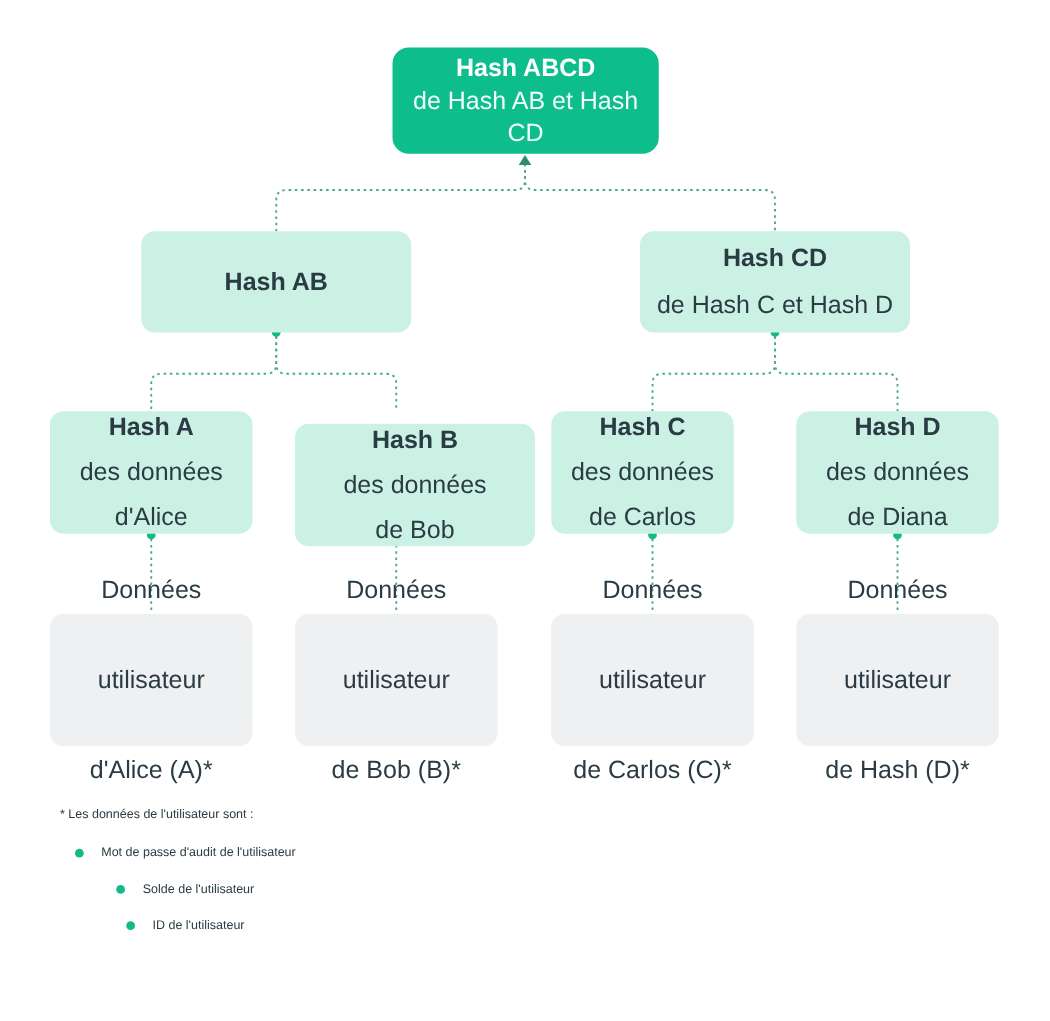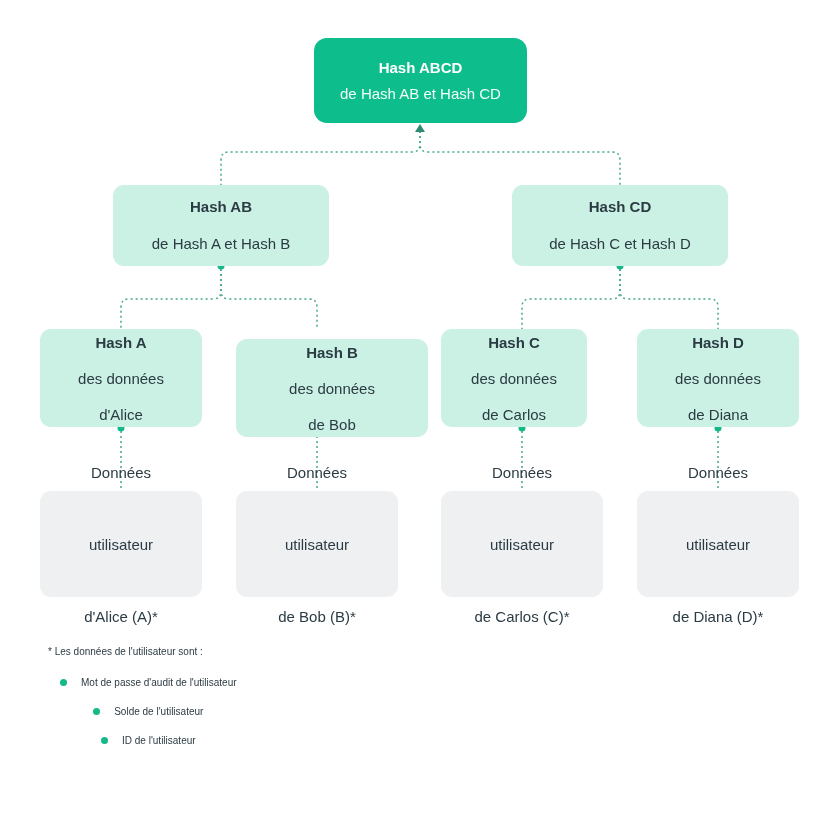--- a/index.html
+++ b/index.html
@@ -28,21 +28,21 @@
   .connectors polygon { fill: var(--arrow-green, #2e8a71); }
 
   .node {
     position: absolute;
     display: flex;
     flex-direction: column;
     justify-content: center;
     align-items: center;
     text-align: center;
     border-radius: 11px;
-    font-size: 15px;
+    font-size: 20px;
     line-height: 25px;
   }
   .node .t { font-weight: 700; }
 
   .root {
     left: 314px; top: 38px; width: 213px; height: 85px;
     background: var(--root-green, #0dbd8c);
     color: #ffffff;
     border-radius: 13px;
     line-height: 26px;
@@ -115,21 +115,20 @@
     <path d="M718,431 L718,491"></path>
   </svg>
 
   <div class="node root">
     <div class="t">Hash ABCD</div>
     <div class="s">de Hash AB et Hash CD</div>
   </div>
 
   <div class="node mint b1">
     <div class="t">Hash AB</div>
-    <div class="s">de Hash A et Hash B</div>
   </div>
   <div class="node mint b2">
     <div class="t">Hash CD</div>
     <div class="s">de Hash C et Hash D</div>
   </div>
 
   <div class="node mint c1">
     <div class="t">Hash A</div>
     <div>des données</div>
     <div>d'Alice</div>
@@ -161,21 +160,21 @@
     <div>de Bob (B)*</div>
   </div>
   <div class="node grey d3">
     <div>Données</div>
     <div>utilisateur</div>
     <div>de Carlos (C)*</div>
   </div>
   <div class="node grey d4">
     <div>Données</div>
     <div>utilisateur</div>
-    <div>de Diana (D)*</div>
+    <div>de Hash (D)*</div>
   </div>
 
   <div class="footnote">
     <div class="intro">* Les données de l'utilisateur sont :</div>
     <div class="item">
       <span class="bullet"></span>
       <span>Mot de passe d'audit de l'utilisateur</span>
     </div>
     <div class="item">
       <span class="bullet"></span>

